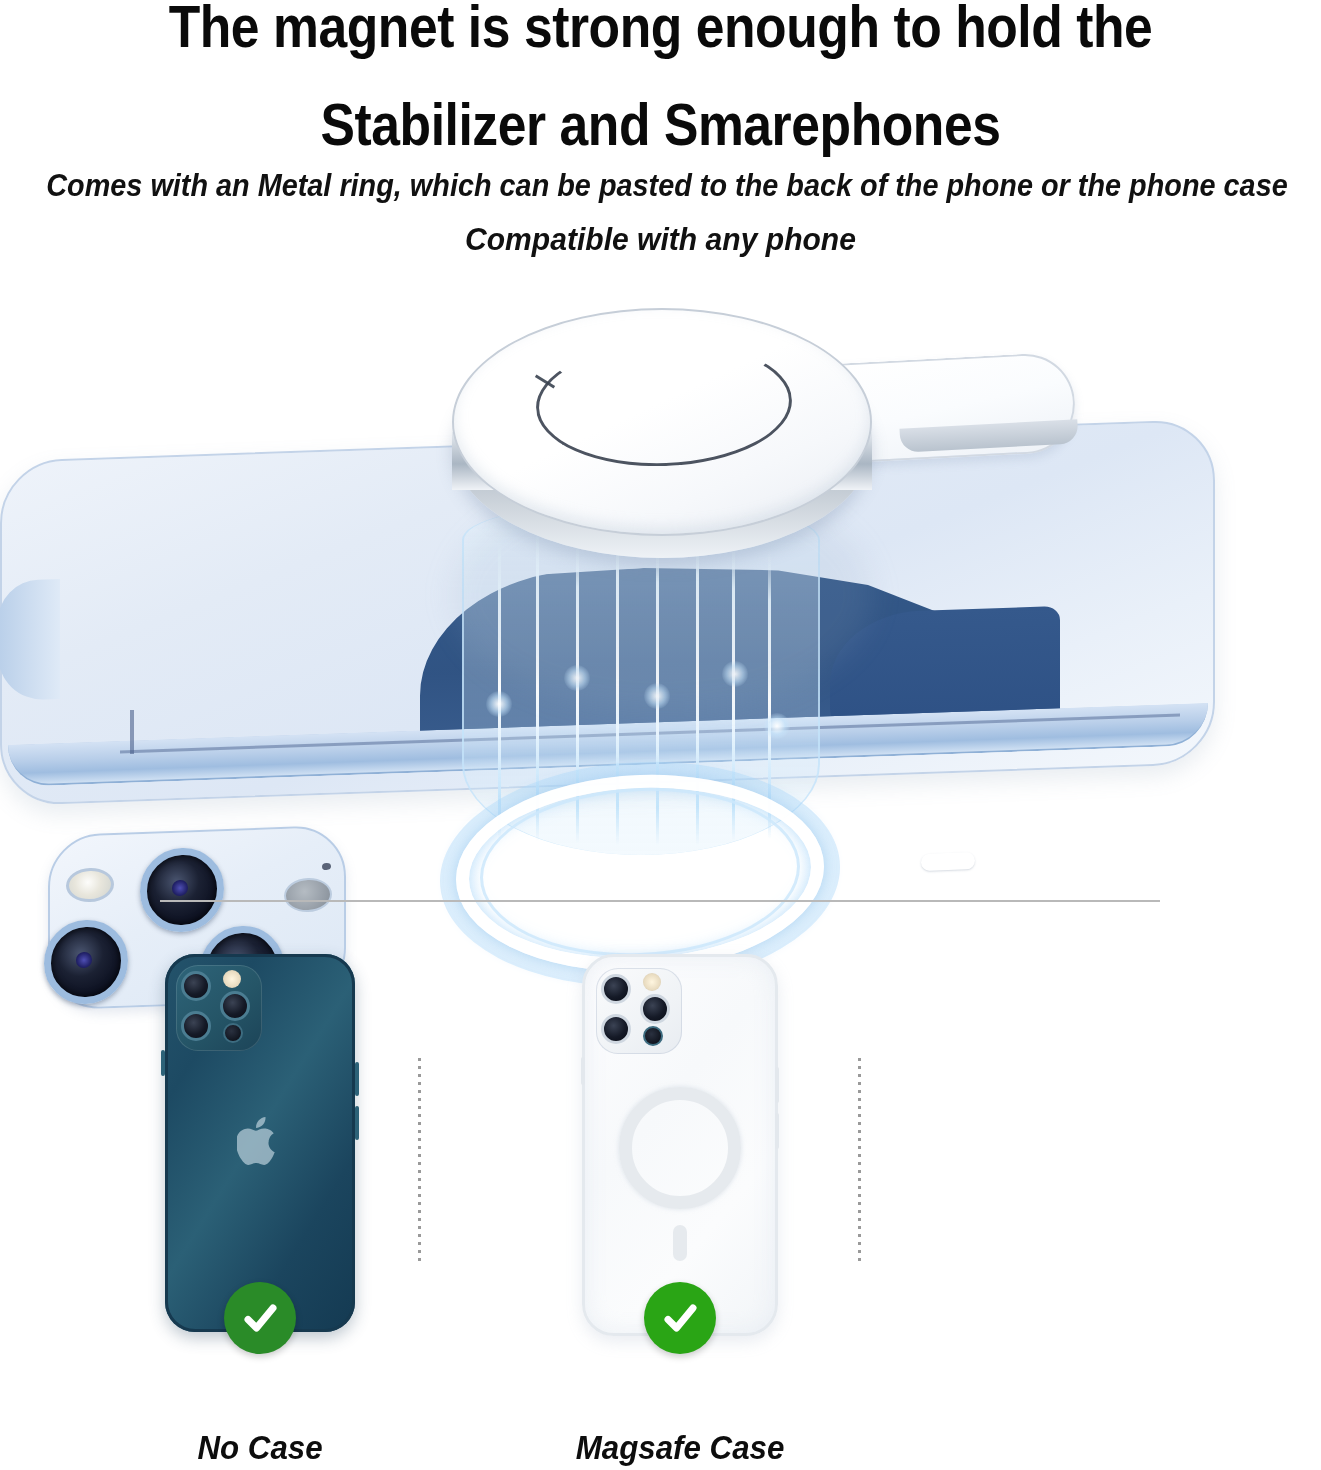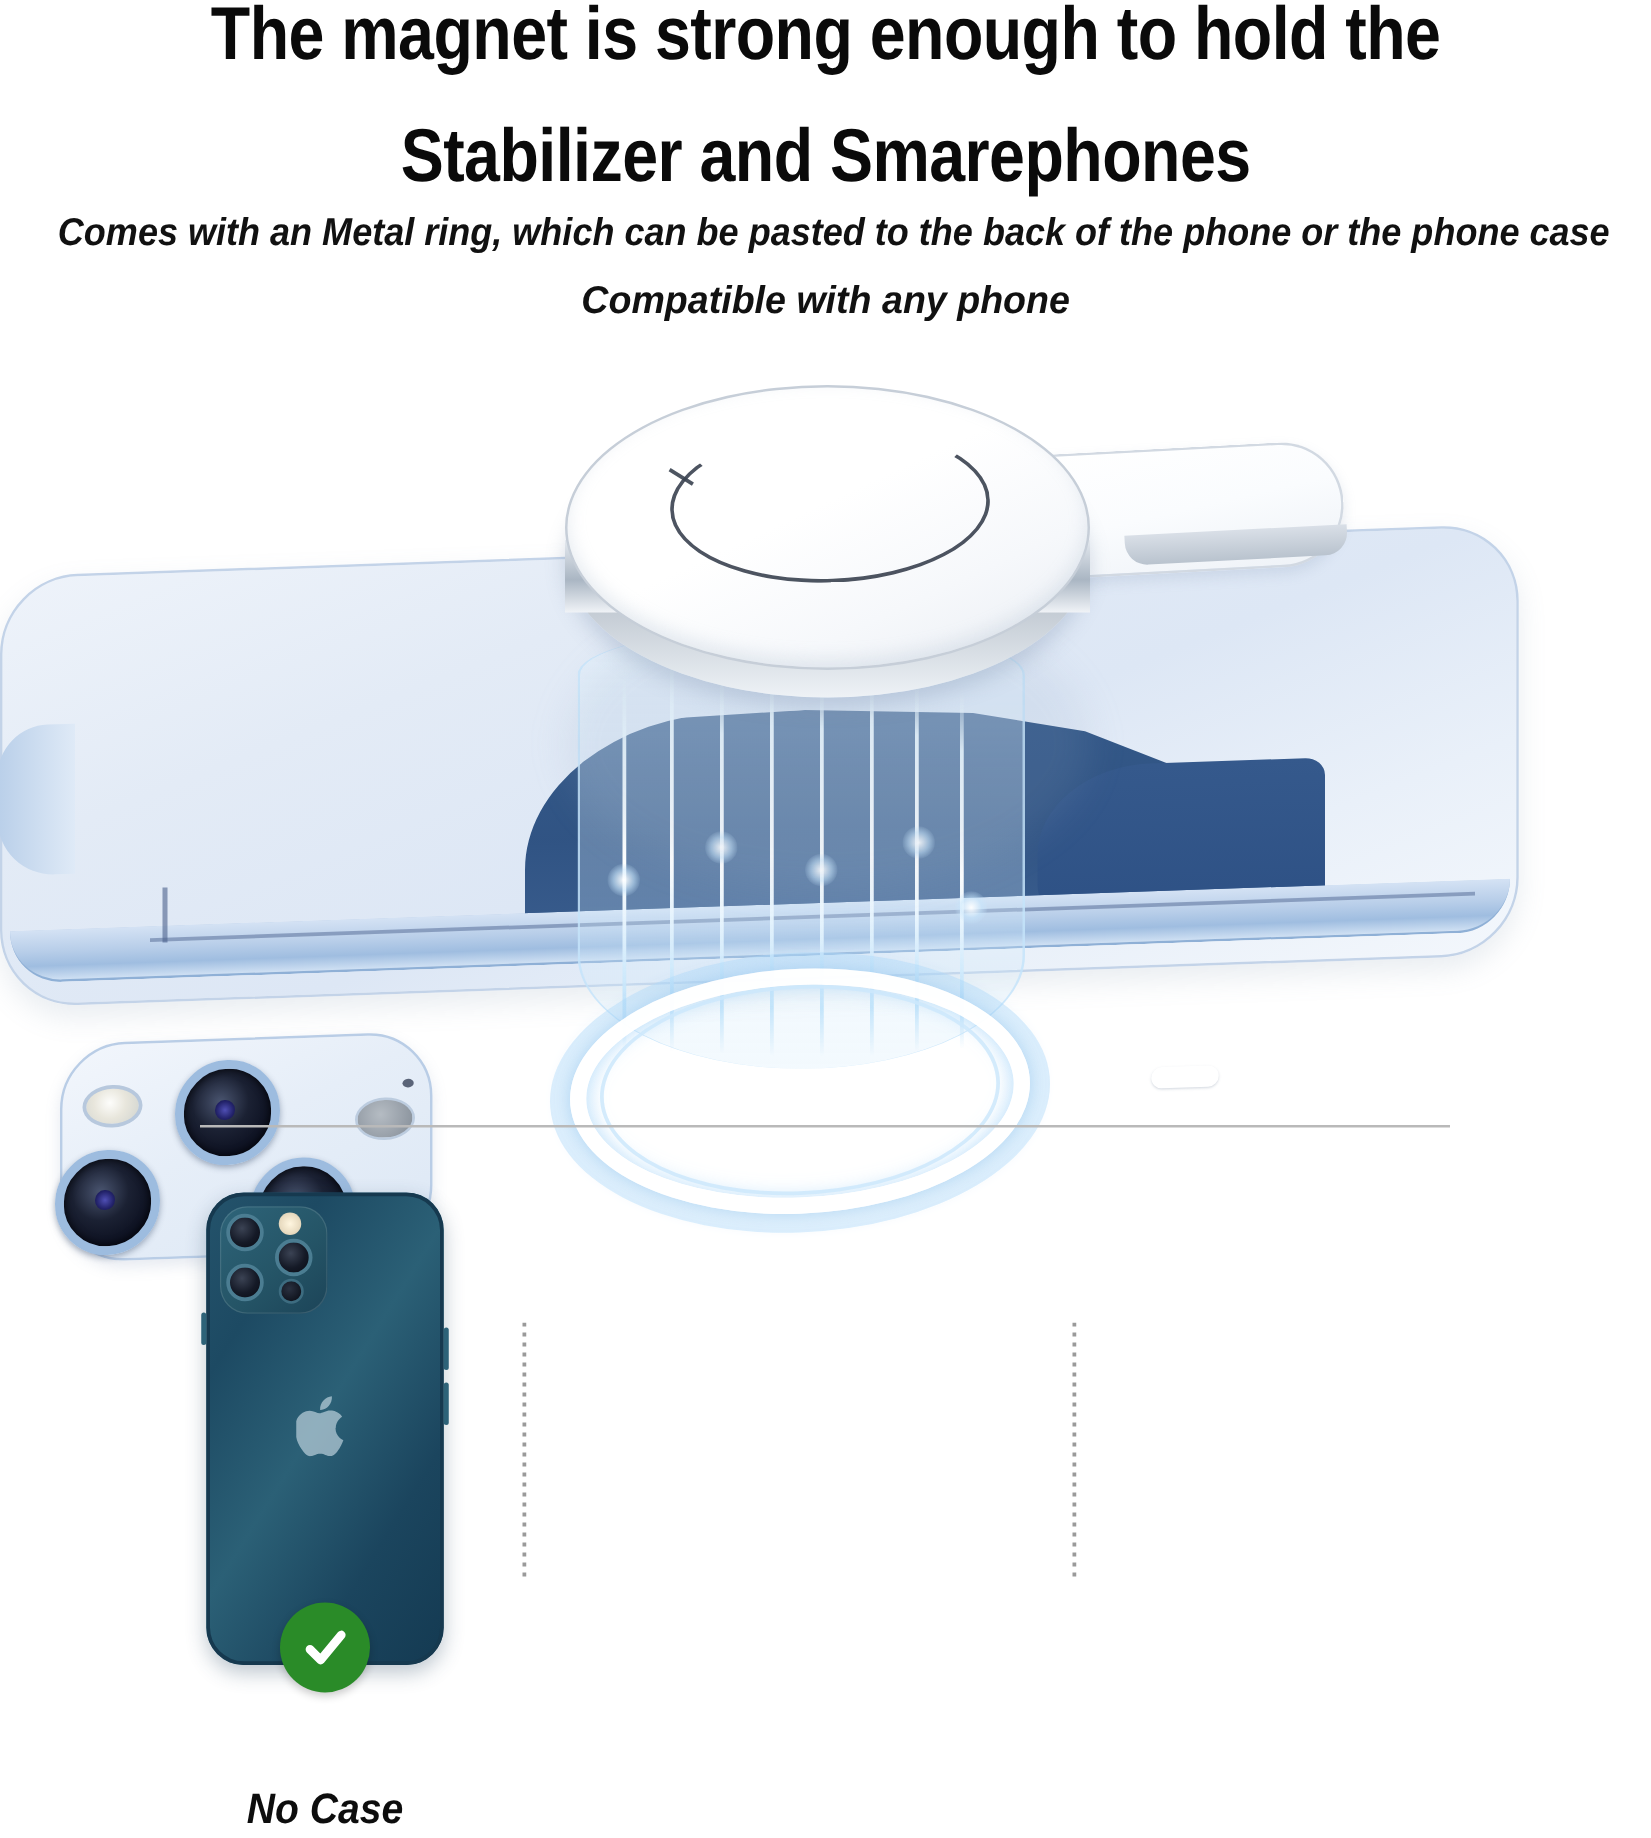--- a/index.html
+++ b/index.html
@@ -434,16 +434,38 @@
         </svg>
       </div>
       <div class="badge" style="background:#2a8b28;">
         <svg width="44" height="44" viewBox="0 0 44 44">
           <path d="M10 23.5 L18.5 32 L35 12" stroke="#ffffff" stroke-width="7" stroke-linecap="round" stroke-linejoin="round" fill="none"></path>
         </svg>
       </div>
       <div class="caption">No Case</div>
     </div>
 
+    <div class="cell" id="cell-1">
+      <div class="cmp-phone" id="phone-magsafe">
+        <div class="btn-l"></div>
+          <div class="btn-r"></div>
+          <div class="btn-r2"></div>
+        <div class="cam-sq">
+          <div class="l l1"></div>
+            <div class="l l2"></div>
+            <div class="l l3"></div>
+          <div class="fl"></div>
+          <div class="ld"></div>
+        </div>
+        <div class="ms-ring"></div>
+        <div class="ms-pill"></div>
+      </div>
+      <div class="badge" style="background:#2aa515;">
+        <svg width="44" height="44" viewBox="0 0 44 44">
+          <path d="M10 23.5 L18.5 32 L35 12" stroke="#ffffff" stroke-width="7" stroke-linecap="round" stroke-linejoin="round" fill="none"></path>
+        </svg>
+      </div>
+      <div class="caption">Magsafe Case</div>
+    </div>
 
 
   </div>
 </div>
 
 </body></html>

